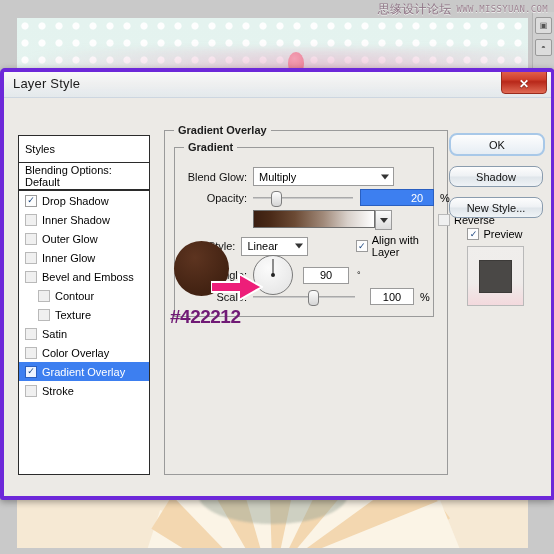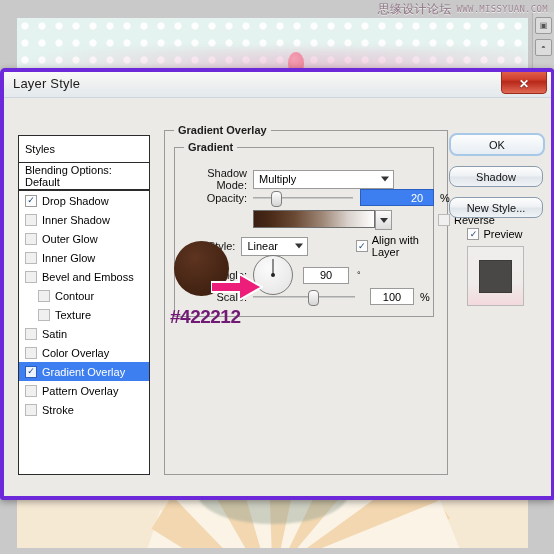--- a/index.html
+++ b/index.html
@@ -256,36 +256,32 @@
       <div class="style-row">
         <span class="cb dim"></span>
         <span>Color Overlay</span>
       </div>
       <div class="style-row selected">
         <span class="cb on"></span>
         <span>Gradient Overlay</span>
       </div>
       <div class="style-row">
         <span class="cb dim"></span>
-        <span>Pattern Overlay</span>
-      </div>
-      <div class="style-row">
-        <span class="cb dim"></span>
         <span>Stroke</span>
       </div>
     </div>
 
     <div id="go-group">
       <span class="group-label">Gradient Overlay</span>
 
       <div id="grad-group">
         <span class="group-label">Gradient</span>
 
         <div class="row" style="left:6px;top:19px;">
-          <span class="lbl" style="width:66px;">Shadow Mode:</span>
+          <span class="lbl" style="width:66px;">Blend Glow:</span>
           <div class="combo" style="width:134px;margin-left:6px;">
             <span>Multiply</span>
             <span class="arrow"></span>
           </div>
         </div>
 
         <div class="row" style="left:6px;top:41px;">
           <span class="lbl" style="width:66px;">Opacity:</span>
           <div class="slider" style="width:100px;margin-left:6px;">
             <div class="track"></div>

